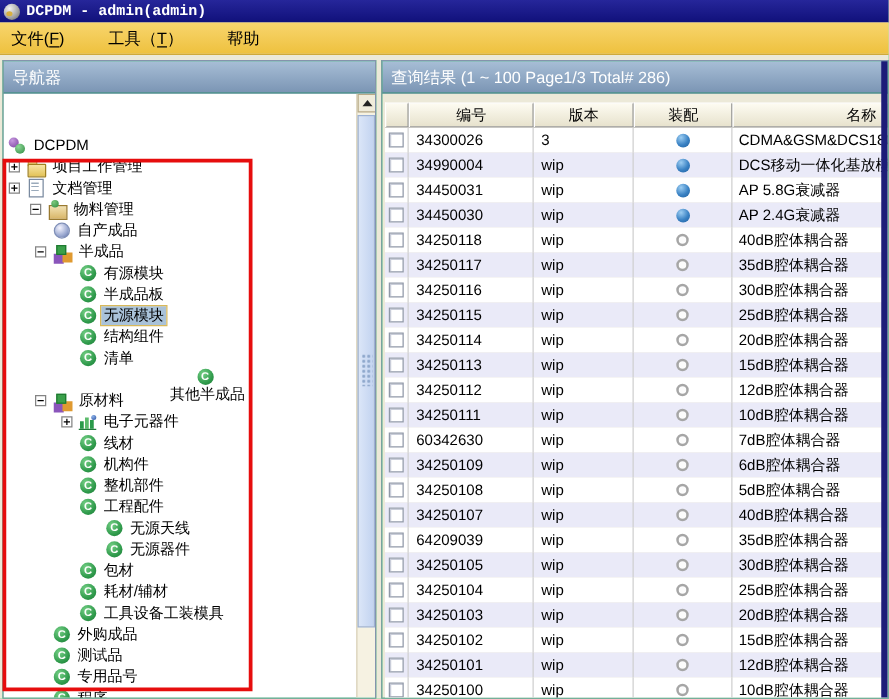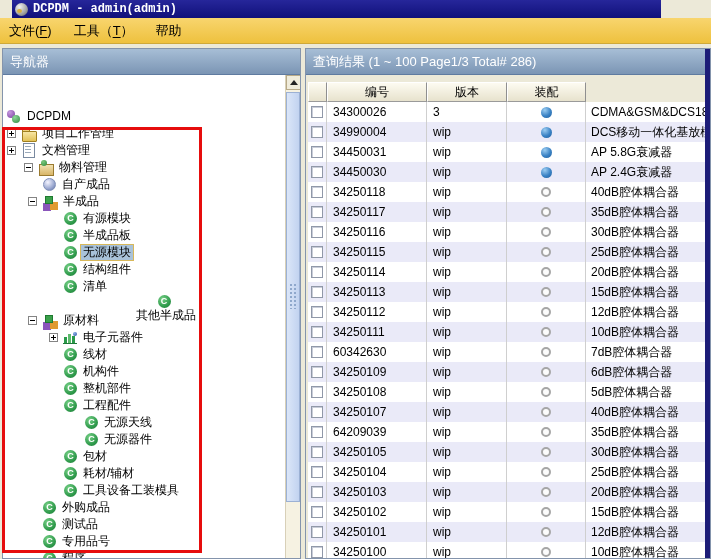--- a/index.html
+++ b/index.html
@@ -1,31 +1,31 @@
 <!DOCTYPE html>
 <html><head>
 <meta charset="utf-8">
 <style>
   * { margin:0; padding:0; box-sizing:border-box; }
   html,body { width:711px; height:559px; overflow:hidden; }
   body { position:relative; background:#ece9d8; font-family:"Liberation Sans", sans-serif; font-size:12px; color:#000; }
 
   
-  .titlebar { position:absolute; left:12px; top:0; width:649px; height:18px;
+  .titlebar { position:absolute; left:0; top:0; width:711px; height:18px;
     background:linear-gradient(#26269a,#10107a); display:flex; align-items:center; padding-left:3px; gap:5px; }
   .app-icon { width:13px; height:13px; border-radius:50%;
     background:radial-gradient(circle at 35% 30%, #f2f2f2, #a8a8a8 55%, #666 95%); position:relative; flex-shrink:0;}
   .app-icon::after { content:""; position:absolute; left:2px; top:6px; width:5px; height:4px;
     border-radius:50%; background:#d8b040; }
   .titlebar .ttext { color:#fff; font-family:"Liberation Mono", monospace; font-weight:bold; font-size:12px; white-space:nowrap; }
 
   
   .menubar { position:absolute; left:0; top:18px; width:711px; height:26px;
     background:linear-gradient(#f8d56e,#eec13e); border-bottom:1px solid #cfa93a;
-    display:flex; align-items:center; padding-left:9px; gap:22px; font-size:13px; }
+    display:flex; align-items:center; padding-left:9px; gap:35px; font-size:13px; }
   .menu-item { cursor:default; white-space:nowrap; }
   .menu-item u { text-underline-offset:2px; }
 
   
   .panel { position:absolute; top:48px; bottom:0; border:1px solid #8494ac; display:flex; flex-direction:column; background:#22c55e; }
   .panel-header { height:26px; flex-shrink:0; background:linear-gradient(#a7bed6,#7b95b4);
     color:#fff; font-size:13px; line-height:26px; padding-left:7px; border-bottom:1px solid #5f7ba0; white-space:nowrap; overflow:hidden;}
   #nav-panel { left:2px; width:299px; }
   #results-panel { left:305px; right:0; }
   .panel-body { position:relative; flex:1; overflow:hidden; }
@@ -276,20 +276,21 @@
 
 <div class="panel" id="results-panel">
   <div class="dark-edge"></div>
   <div class="panel-header">查询结果 (1 ~ 100 Page1/3 Total# 286)</div>
   <div class="panel-body" id="results-body">
     <div class="thead">
       <div class="hc w-cb"></div>
       <div class="hc w-id">编号</div>
       <div class="hc w-ver">版本</div>
       <div class="hc w-asm">装配</div>
+      <div class="hc w-name">名称</div>
     </div>
     <div>
         <div class="trow">
           <div class="cell c-cb">
             <span class="checkbox"></span>
           </div>
           <div class="cell c-id">34300026</div>
           <div class="cell c-ver">3</div>
           <div class="cell c-asm">
             <span class="circle filled"></span>

